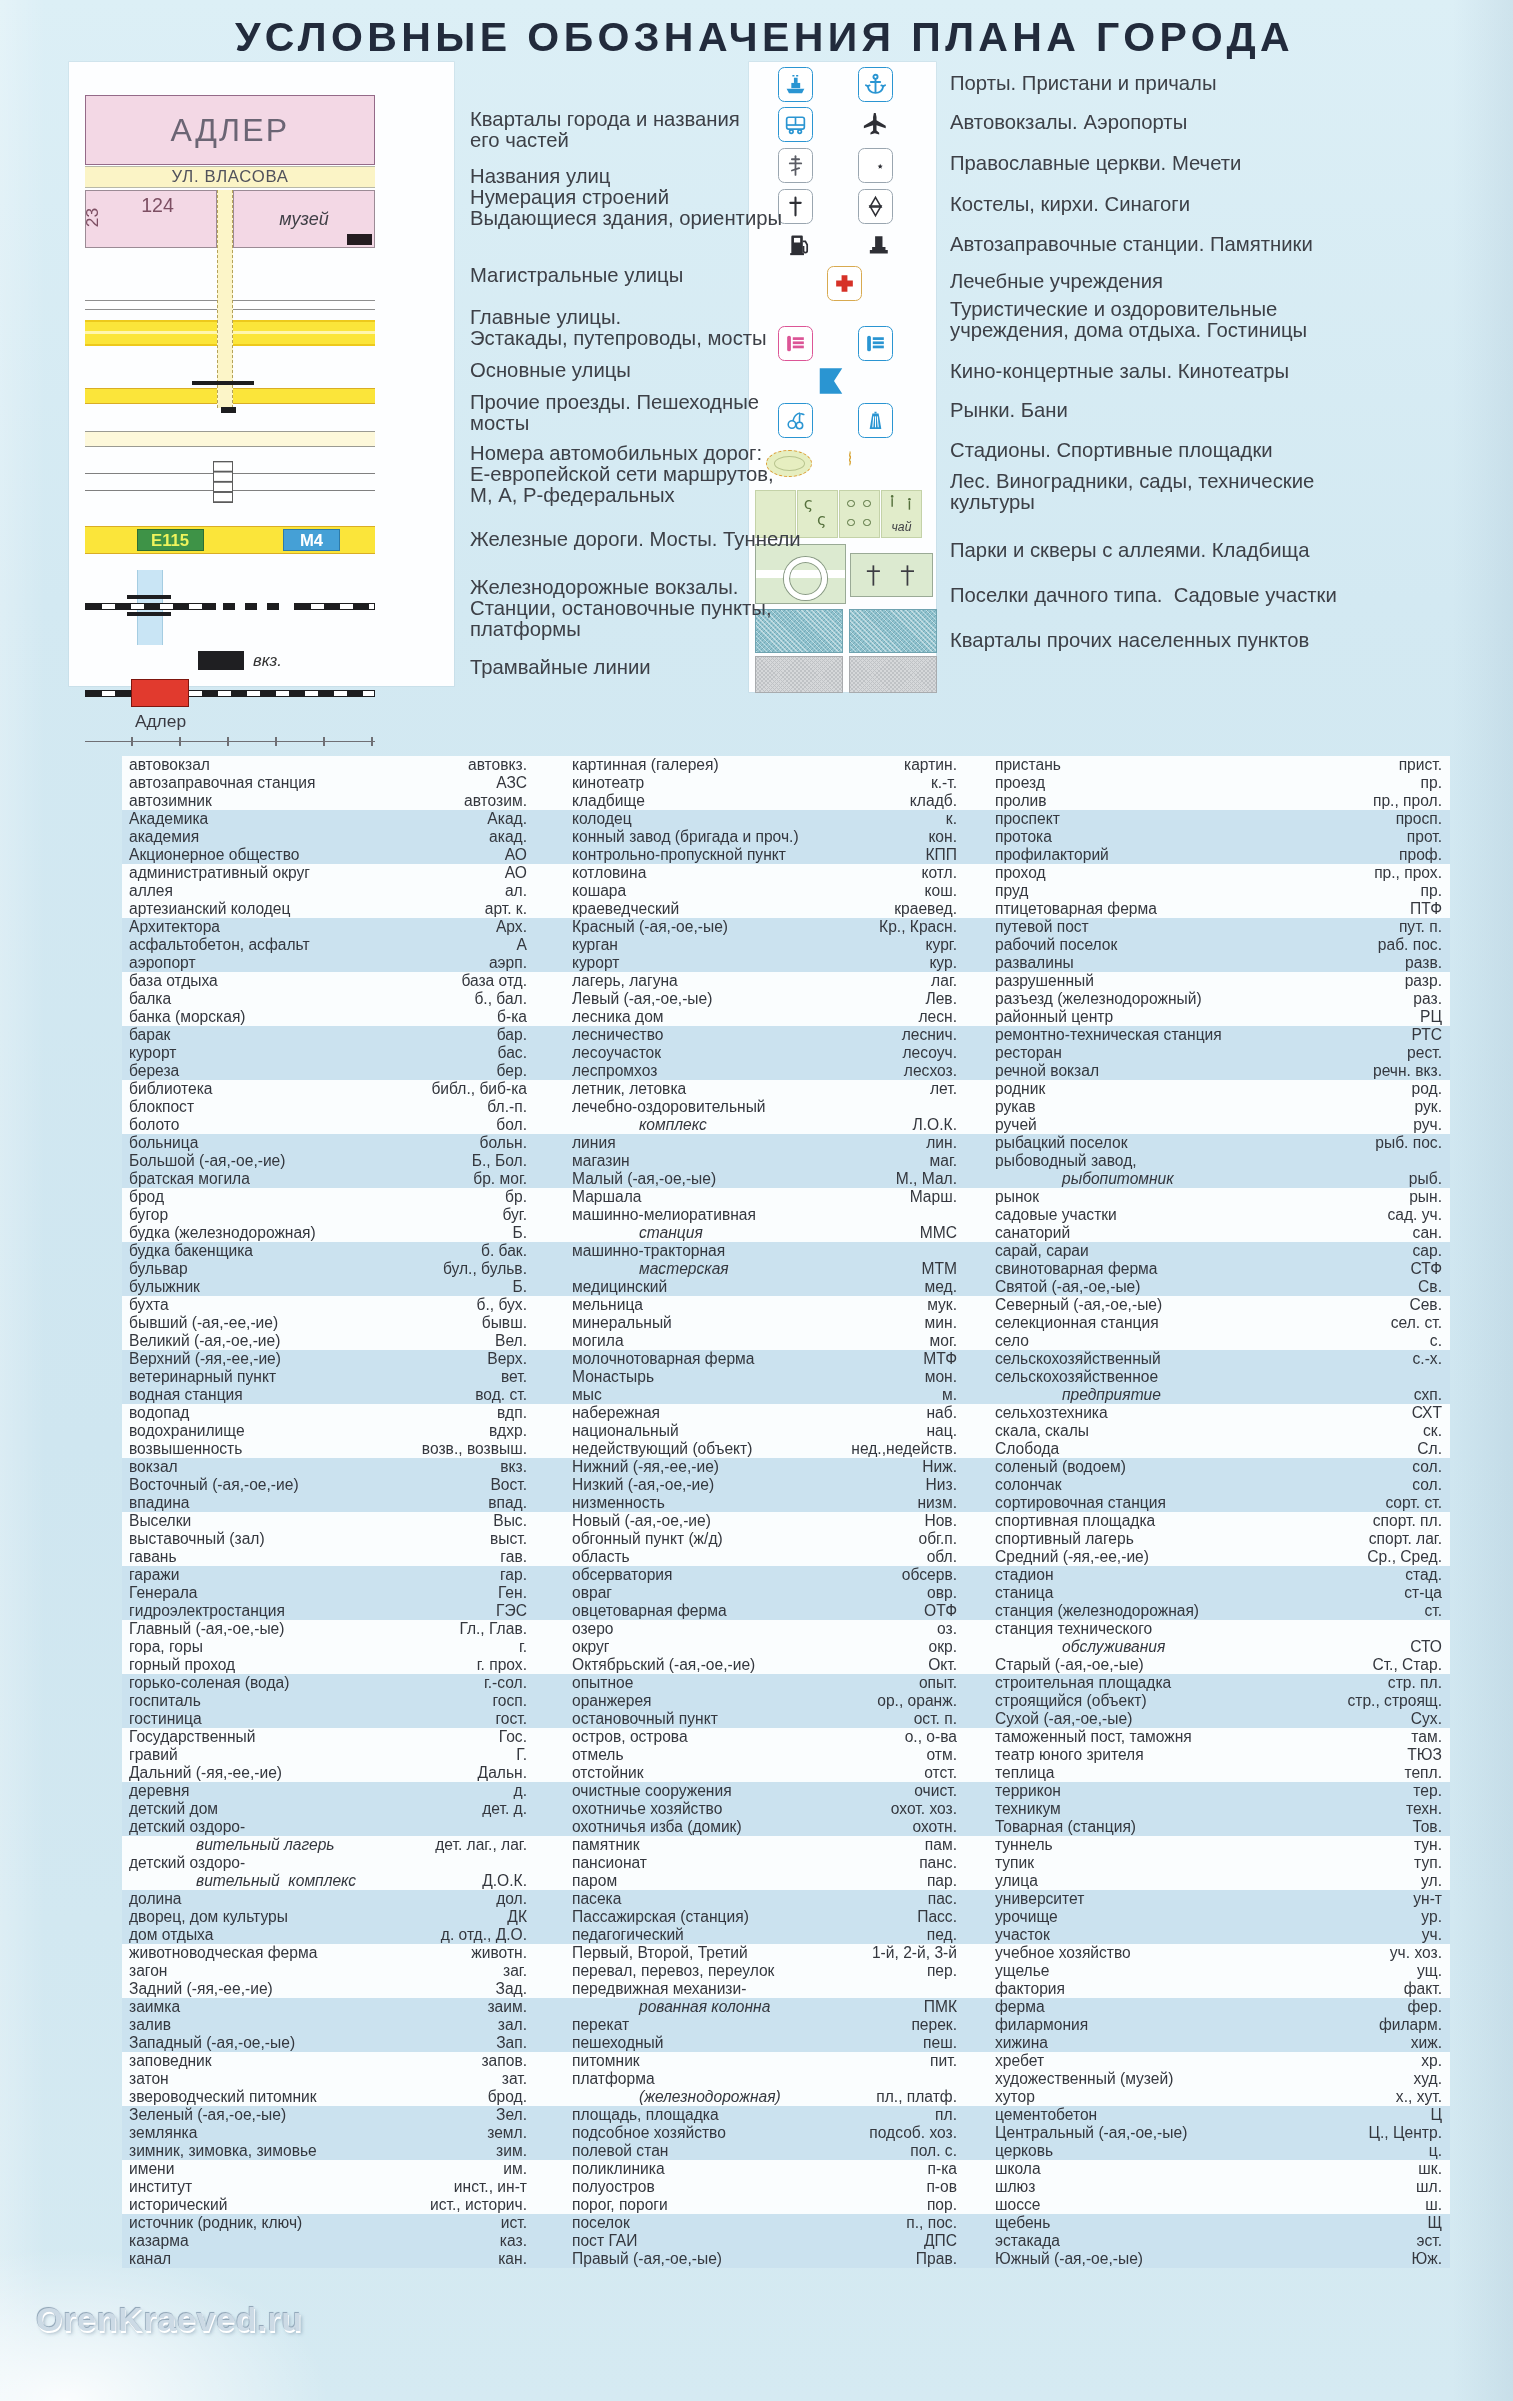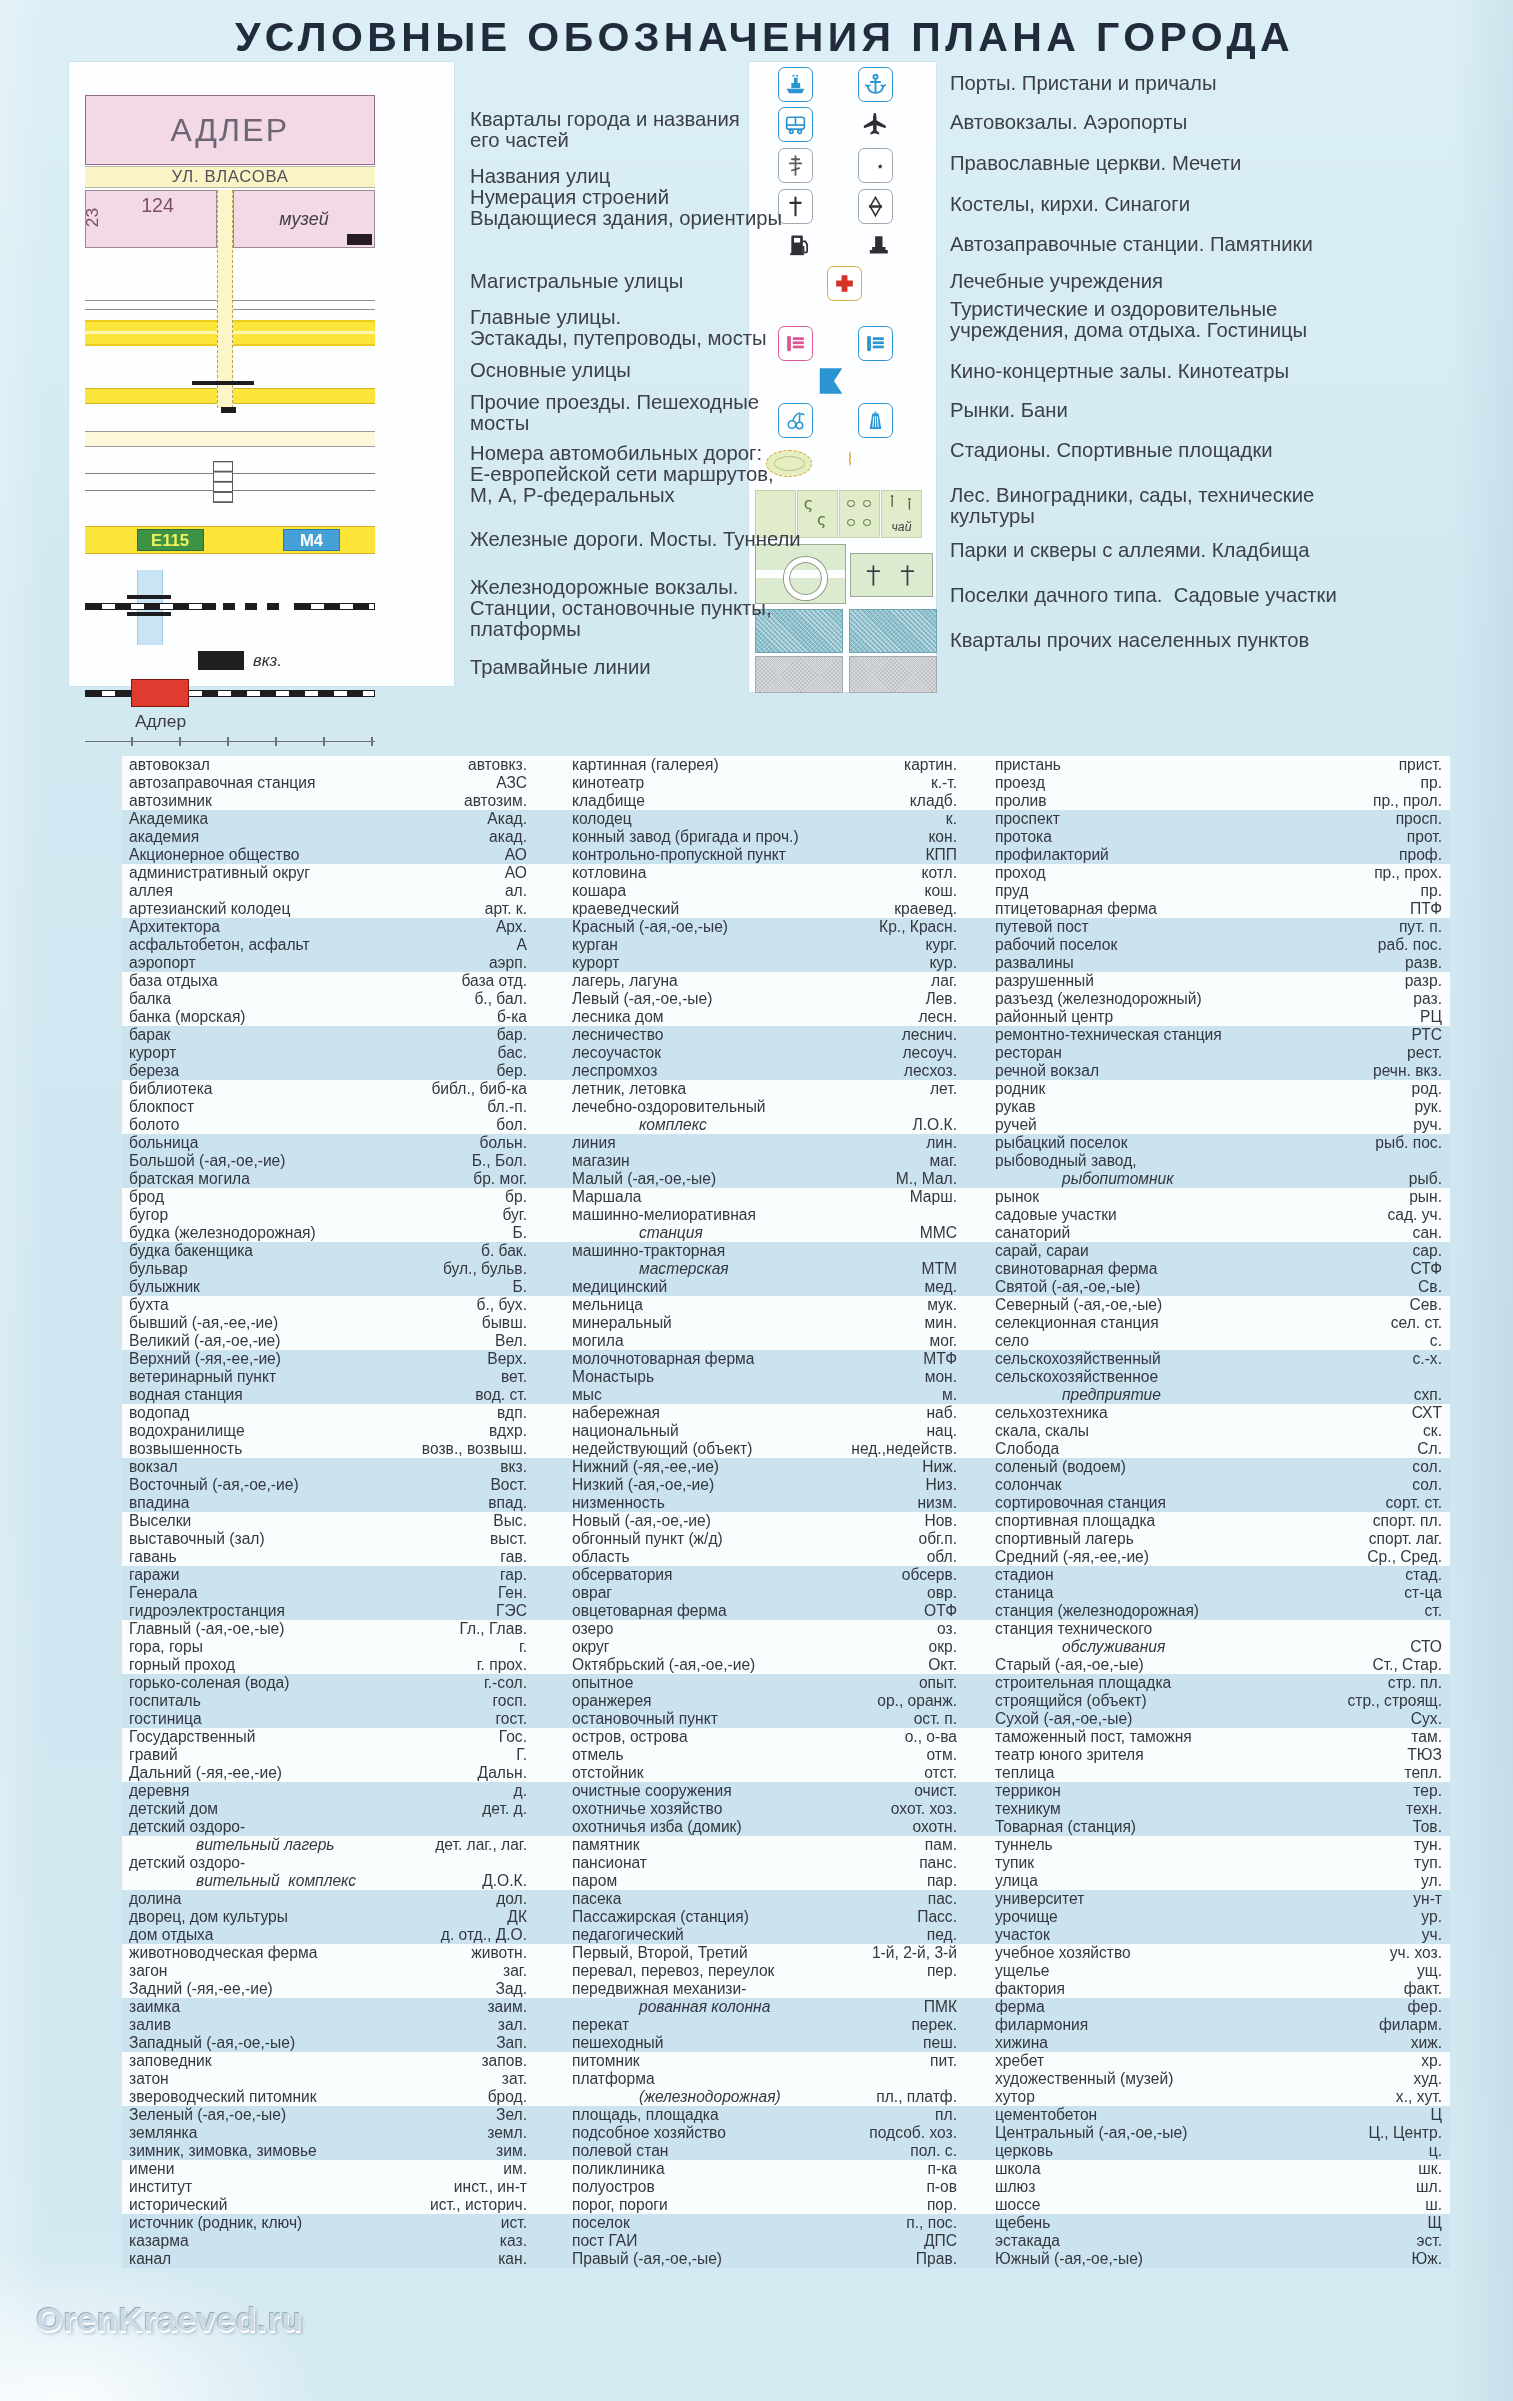--- a/index.html
+++ b/index.html
@@ -384,21 +384,21 @@
   <div id="legend-left-texts">
       <div class="lg-text lg-left" style="top:109px">
         <div class="lg-line">Кварталы города и названия</div>
         <div class="lg-line">его частей</div>
       </div>
       <div class="lg-text lg-left" style="top:166px">
         <div class="lg-line">Названия улиц</div>
         <div class="lg-line">Нумерация строений</div>
         <div class="lg-line">Выдающиеся здания, ориентиры</div>
       </div>
-      <div class="lg-text lg-left" style="top:271px">
+      <div class="lg-text lg-left" style="top:265px">
         <div class="lg-line">Магистральные улицы</div>
       </div>
       <div class="lg-text lg-left" style="top:307px">
         <div class="lg-line">Главные улицы.</div>
         <div class="lg-line">Эстакады, путепроводы, мосты</div>
       </div>
       <div class="lg-text lg-left" style="top:360px">
         <div class="lg-line">Основные улицы</div>
       </div>
       <div class="lg-text lg-left" style="top:392px">
@@ -447,21 +447,21 @@
       </div>
       <div class="lg-text lg-right" style="top:361px">
         <div class="lg-line">Кино-концертные залы. Кинотеатры</div>
       </div>
       <div class="lg-text lg-right" style="top:400px">
         <div class="lg-line">Рынки. Бани</div>
       </div>
       <div class="lg-text lg-right" style="top:440px">
         <div class="lg-line">Стадионы. Спортивные площадки</div>
       </div>
-      <div class="lg-text lg-right" style="top:485px">
+      <div class="lg-text lg-right" style="top:471px">
         <div class="lg-line">Лес. Виноградники, сады, технические</div>
         <div class="lg-line">культуры</div>
       </div>
       <div class="lg-text lg-right" style="top:540px">
         <div class="lg-line">Парки и скверы с аллеями. Кладбища</div>
       </div>
       <div class="lg-text lg-right" style="top:585px">
         <div class="lg-line">Поселки дачного типа.  Садовые участки</div>
       </div>
       <div class="lg-text lg-right" style="top:630px">

